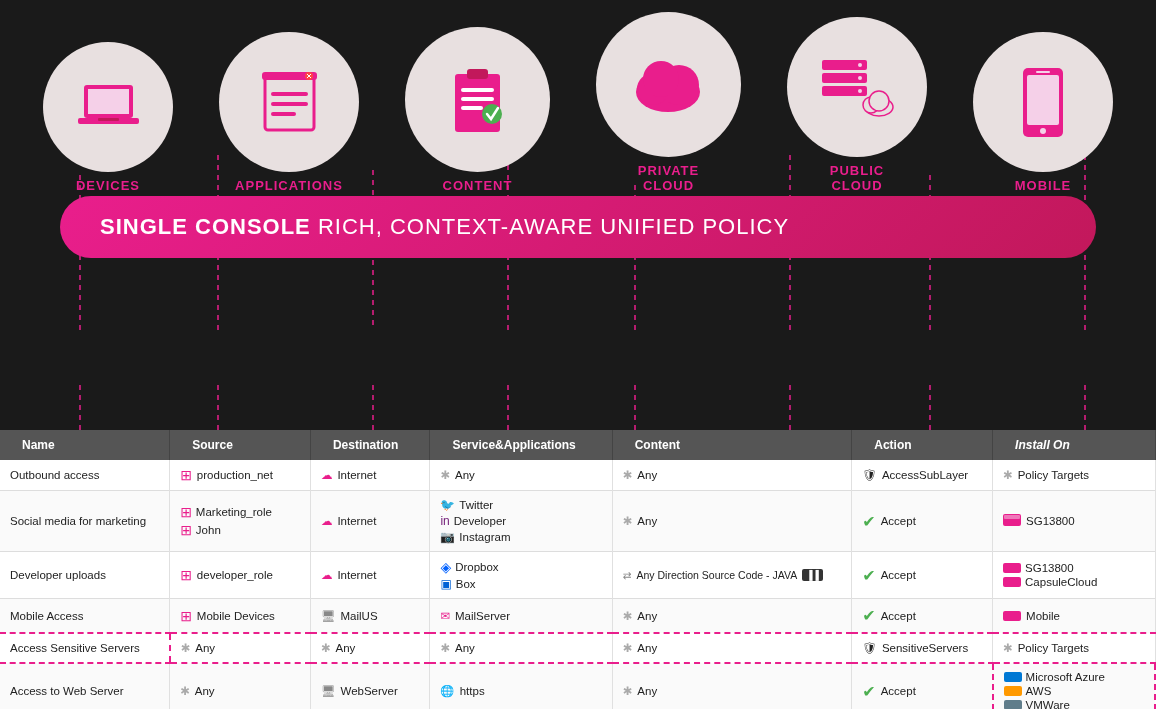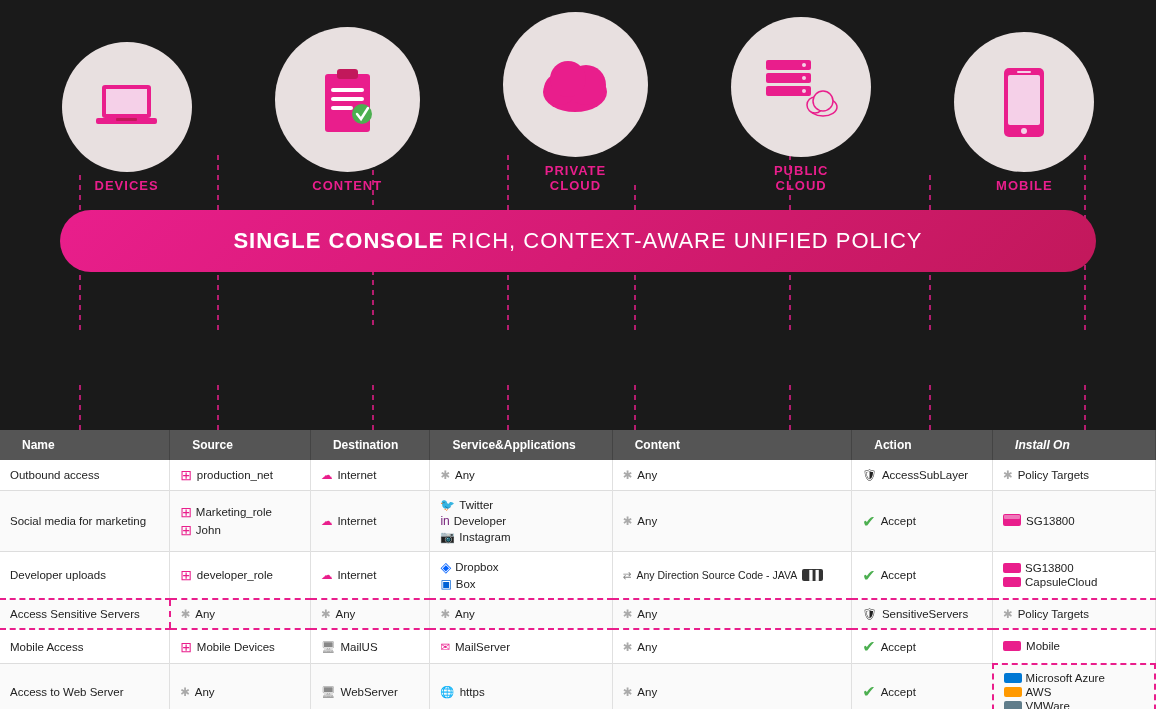--- a/index.html
+++ b/index.html
@@ -60,23 +60,23 @@
       font-size: 13px;
       text-align: center;
       margin-top: 6px;
       letter-spacing: 1px;
     }
 
     
     .console-banner {
       background: linear-gradient(135deg, #e91e8c, #c2185b);
       border-radius: 40px;
-      margin: 17px 60px 0 60px;
+      margin: 3px 60px 0 60px;
       padding: 18px 40px;
-      text-align: center;
+      text-align: left;
       position: relative;
       z-index: 3;
     }
 
     .console-banner-text {
       color: white;
       font-size: 22px;
       font-weight: 400;
       letter-spacing: 1px;
     }
@@ -206,20 +206,39 @@
           <rect x="8" y="5" width="49" height="33" rx="3" fill="#e91e8c"></rect>
           <rect x="12" y="9" width="41" height="25" fill="#f5d0e8"></rect>
           <rect x="2" y="38" width="61" height="6" rx="2" fill="#e91e8c"></rect>
           <rect x="22" y="38" width="21" height="3" rx="1" fill="#c2185b"></rect>
         </svg>
       </div>
       <div class="circle-label">DEVICES</div>
     </div>
 
 
+    <div class="circle-item">
+      <div class="circle circle-lg" style="width:140px;height:140px;">
+        <svg width="65" height="65" viewBox="0 0 65 65">
+          <rect x="8" y="5" width="49" height="55" rx="3" fill="none" stroke="#e91e8c" stroke-width="3"></rect>
+          <rect x="15" y="5" width="6" height="4" rx="1" fill="#e91e8c"></rect>
+          <circle cx="30" cy="7" r="2" fill="#e91e8c"></circle>
+          <rect x="5" y="2" width="55" height="8" rx="3" fill="#e91e8c"></rect>
+
+          <circle cx="52" cy="6" r="4" fill="#ff4444"></circle>
+          <line x1="50" y1="4" x2="54" y2="8" stroke="white" stroke-width="1"></line>
+          <line x1="54" y1="4" x2="50" y2="8" stroke="white" stroke-width="1"></line>
+
+          <rect x="14" y="22" width="37" height="4" rx="2" fill="#e91e8c"></rect>
+          <rect x="14" y="32" width="37" height="4" rx="2" fill="#e91e8c"></rect>
+          <rect x="14" y="42" width="25" height="4" rx="2" fill="#e91e8c"></rect>
+        </svg>
+      </div>
+      <div class="circle-label">APPLICATIONS</div>
+    </div>
 
     <div class="circle-item">
       <div class="circle circle-lg" style="width:145px;height:145px;">
         <svg width="65" height="72" viewBox="0 0 65 72">
           <rect x="10" y="10" width="45" height="58" rx="3" fill="#e91e8c"></rect>
           <rect x="22" y="5" width="21" height="10" rx="3" fill="#c2185b"></rect>
           <rect x="16" y="24" width="33" height="4" rx="2" fill="white"></rect>
           <rect x="16" y="33" width="33" height="4" rx="2" fill="white"></rect>
           <rect x="16" y="42" width="22" height="4" rx="2" fill="white"></rect>
 
@@ -448,60 +467,20 @@
             <div class="cell-row">
               <svg width="18" height="10" viewBox="0 0 18 10">
                   <rect x="0" y="0" width="18" height="10" rx="2" fill="#e91e8c"></rect>
                 </svg>
               <span>CapsuleCloud</span>
             </div>
           </div>
         </td>
       </tr>
 
-      <tr style="border-top: 2px dashed #e91e8c; border-bottom: 2px dashed #e91e8c;">
-        <td style="border-top: 2px dashed #e91e8c; border-bottom: 2px dashed #e91e8c;">Access Sensitive Servers</td>
-        <td style="border-top: 2px dashed #e91e8c; border-bottom: 2px dashed #e91e8c; border-left: 2px dashed #e91e8c;">
-          <div class="cell-inner">
-            <span style="color:#aaa;">✱</span>
-            <span>Any</span>
-          </div>
-        </td>
-        <td style="border-top: 2px dashed #e91e8c; border-bottom: 2px dashed #e91e8c;">
-          <div class="cell-inner">
-            <span style="color:#aaa;">✱</span>
-            <span>Any</span>
-          </div>
-        </td>
-        <td style="border-top: 2px dashed #e91e8c; border-bottom: 2px dashed #e91e8c;">
-          <div class="cell-inner">
-            <span style="color:#aaa;">✱</span>
-            <span>Any</span>
-          </div>
-        </td>
-        <td style="border-top: 2px dashed #e91e8c; border-bottom: 2px dashed #e91e8c;">
-          <div class="cell-inner">
-            <span style="color:#aaa;">✱</span>
-            <span>Any</span>
-          </div>
-        </td>
-        <td style="border-top: 2px dashed #e91e8c; border-bottom: 2px dashed #e91e8c;">
-          <div class="cell-inner">
-            <span>🛡</span>
-            <span>SensitiveServers</span>
-          </div>
-        </td>
-        <td style="border-top: 2px dashed #e91e8c; border-bottom: 2px dashed #e91e8c;">
-          <div class="cell-inner">
-            <span style="color:#aaa;">✱</span>
-            <span>Policy Targets</span>
-          </div>
-        </td>
-      </tr>
-
       <tr>
         <td>Mobile Access</td>
         <td>
           <div class="cell-inner">
             <span style="color:#e91e8c;font-size:14px;">⊞</span>
             <span>Mobile Devices</span>
           </div>
         </td>
         <td>
           <div class="cell-inner">
@@ -530,20 +509,60 @@
         <td>
           <div class="cell-inner">
             <svg width="18" height="10" viewBox="0 0 18 10">
                 <rect x="0" y="0" width="18" height="10" rx="2" fill="#e91e8c"></rect>
               </svg>
             <span>Mobile</span>
           </div>
         </td>
       </tr>
 
+      <tr style="border-top: 2px dashed #e91e8c; border-bottom: 2px dashed #e91e8c;">
+        <td style="border-top: 2px dashed #e91e8c; border-bottom: 2px dashed #e91e8c;">Access Sensitive Servers</td>
+        <td style="border-top: 2px dashed #e91e8c; border-bottom: 2px dashed #e91e8c; border-left: 2px dashed #e91e8c;">
+          <div class="cell-inner">
+            <span style="color:#aaa;">✱</span>
+            <span>Any</span>
+          </div>
+        </td>
+        <td style="border-top: 2px dashed #e91e8c; border-bottom: 2px dashed #e91e8c;">
+          <div class="cell-inner">
+            <span style="color:#aaa;">✱</span>
+            <span>Any</span>
+          </div>
+        </td>
+        <td style="border-top: 2px dashed #e91e8c; border-bottom: 2px dashed #e91e8c;">
+          <div class="cell-inner">
+            <span style="color:#aaa;">✱</span>
+            <span>Any</span>
+          </div>
+        </td>
+        <td style="border-top: 2px dashed #e91e8c; border-bottom: 2px dashed #e91e8c;">
+          <div class="cell-inner">
+            <span style="color:#aaa;">✱</span>
+            <span>Any</span>
+          </div>
+        </td>
+        <td style="border-top: 2px dashed #e91e8c; border-bottom: 2px dashed #e91e8c;">
+          <div class="cell-inner">
+            <span>🛡</span>
+            <span>SensitiveServers</span>
+          </div>
+        </td>
+        <td style="border-top: 2px dashed #e91e8c; border-bottom: 2px dashed #e91e8c;">
+          <div class="cell-inner">
+            <span style="color:#aaa;">✱</span>
+            <span>Policy Targets</span>
+          </div>
+        </td>
+      </tr>
+
       <tr>
         <td>Access to Web Server</td>
         <td>
           <div class="cell-inner">
             <span style="color:#aaa;">✱</span>
             <span>Any</span>
           </div>
         </td>
         <td>
           <div class="cell-inner">

